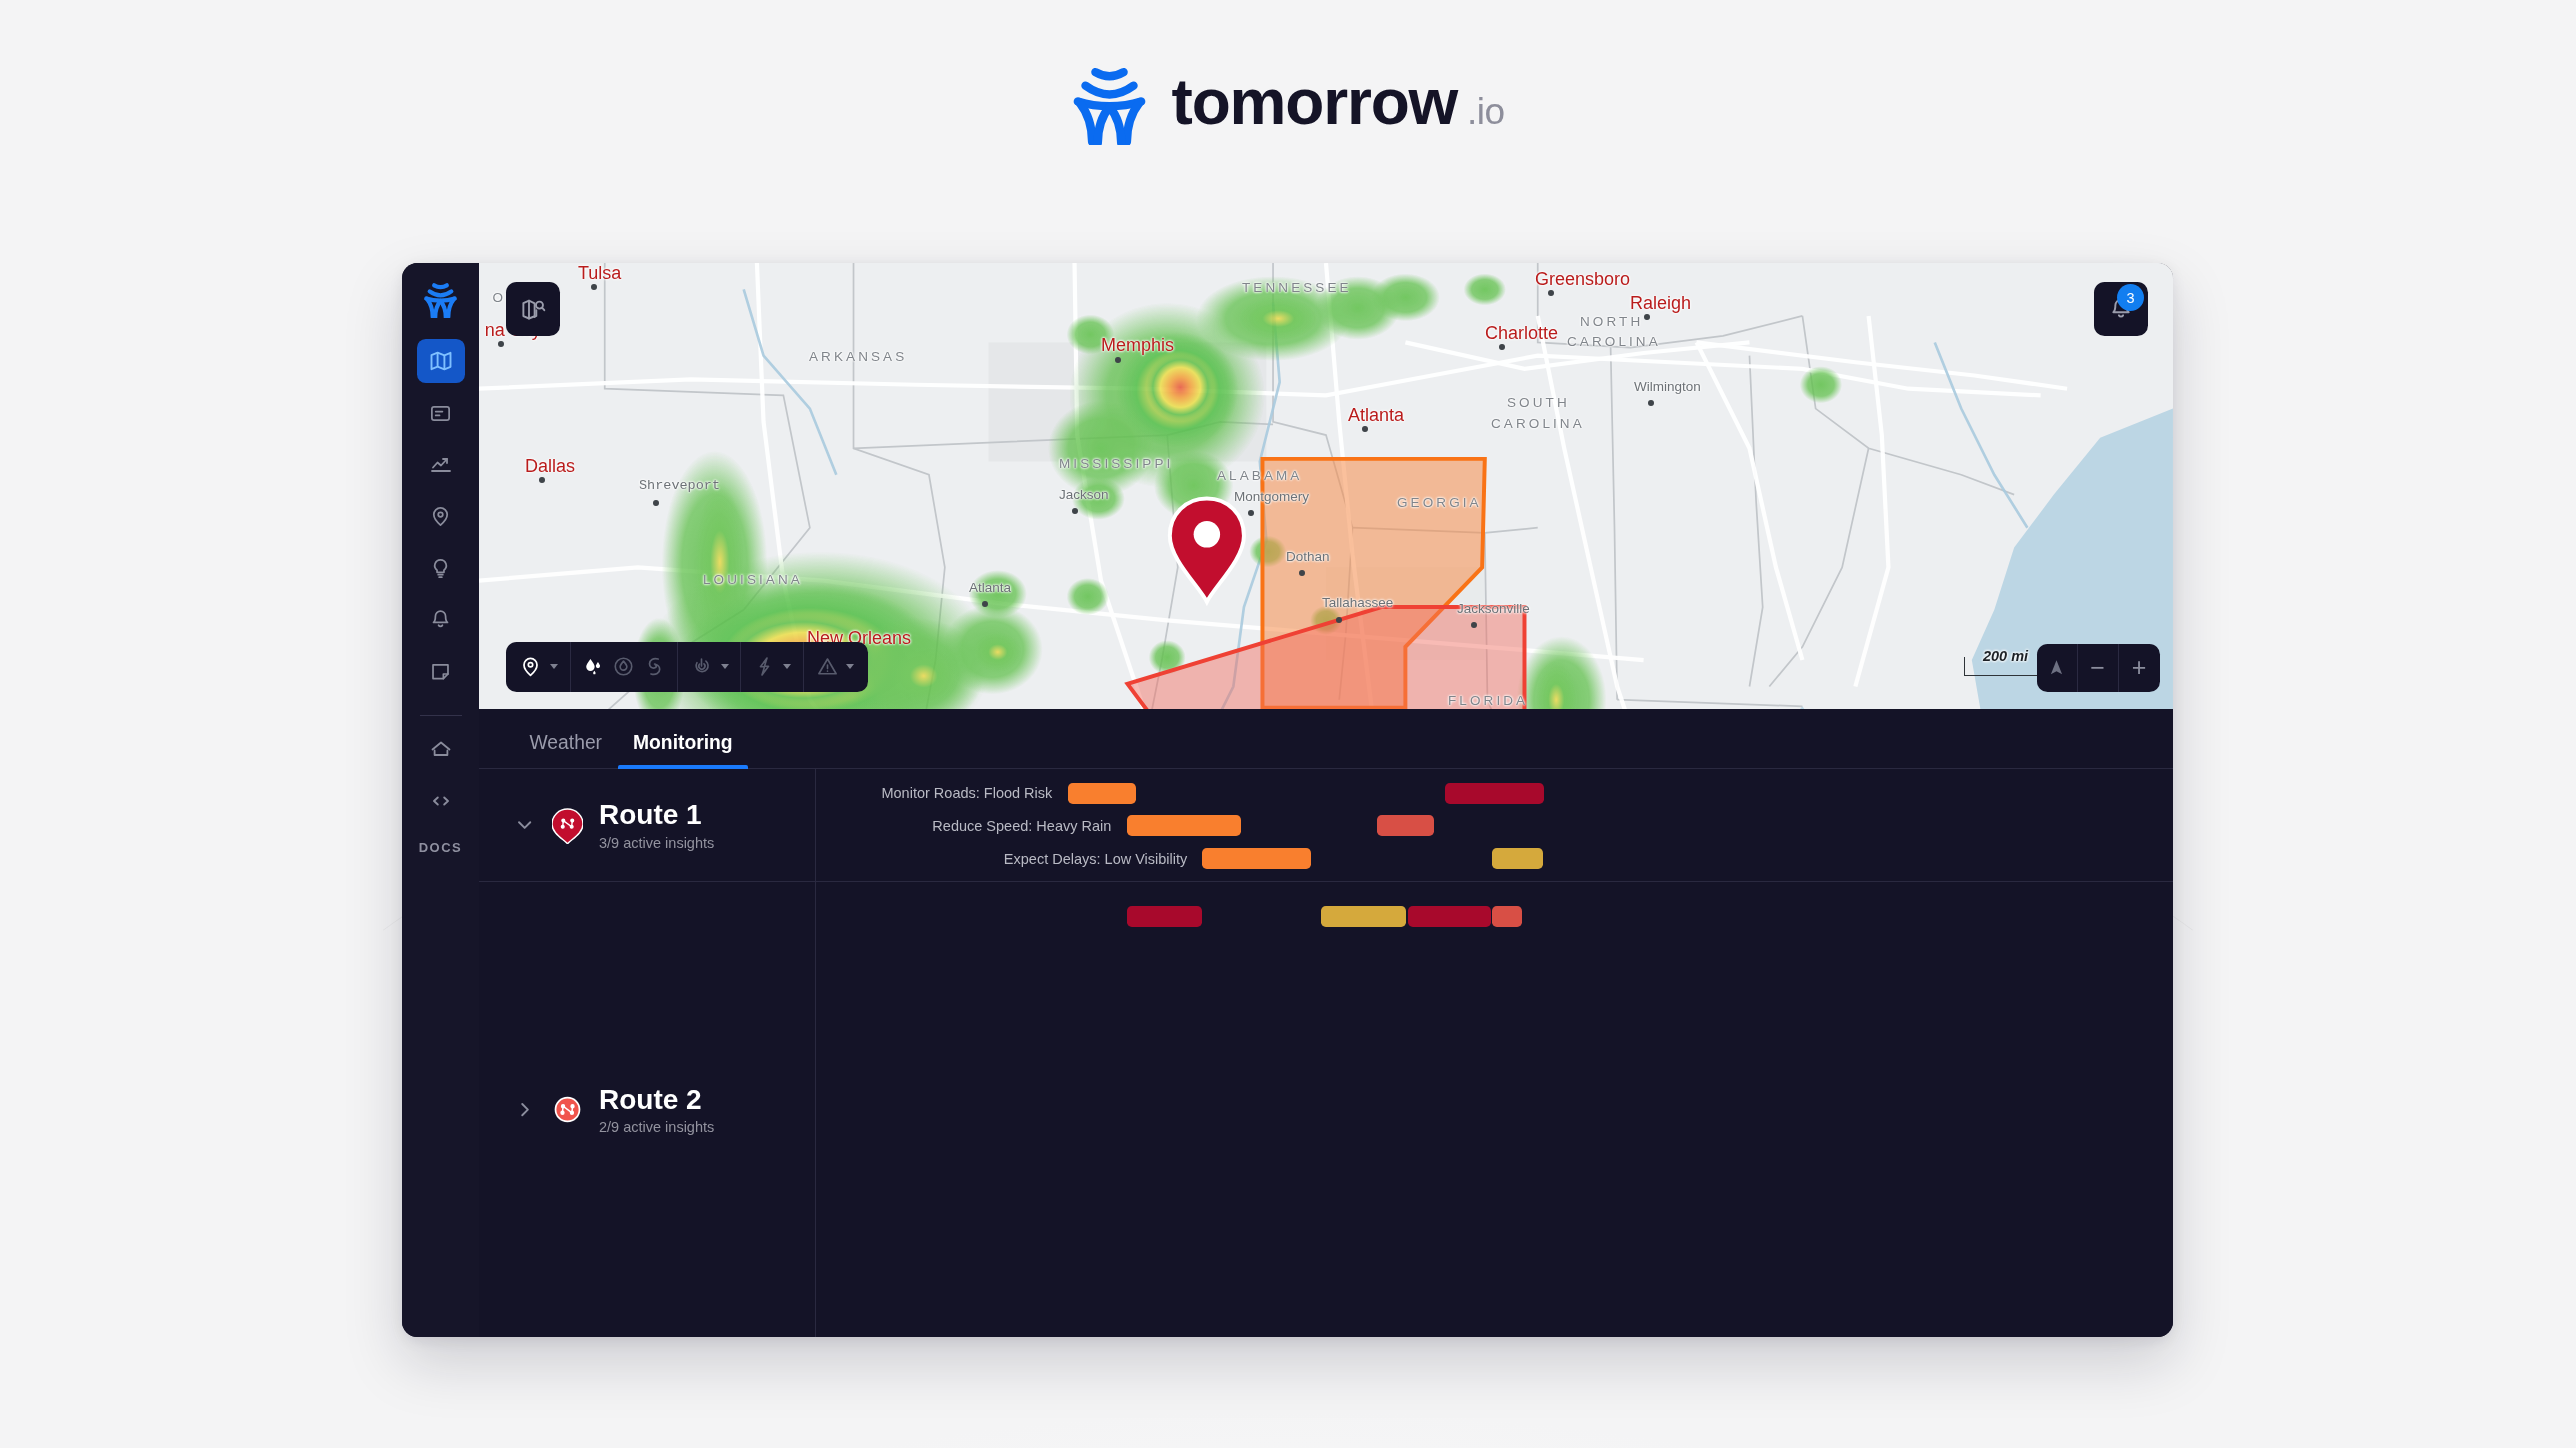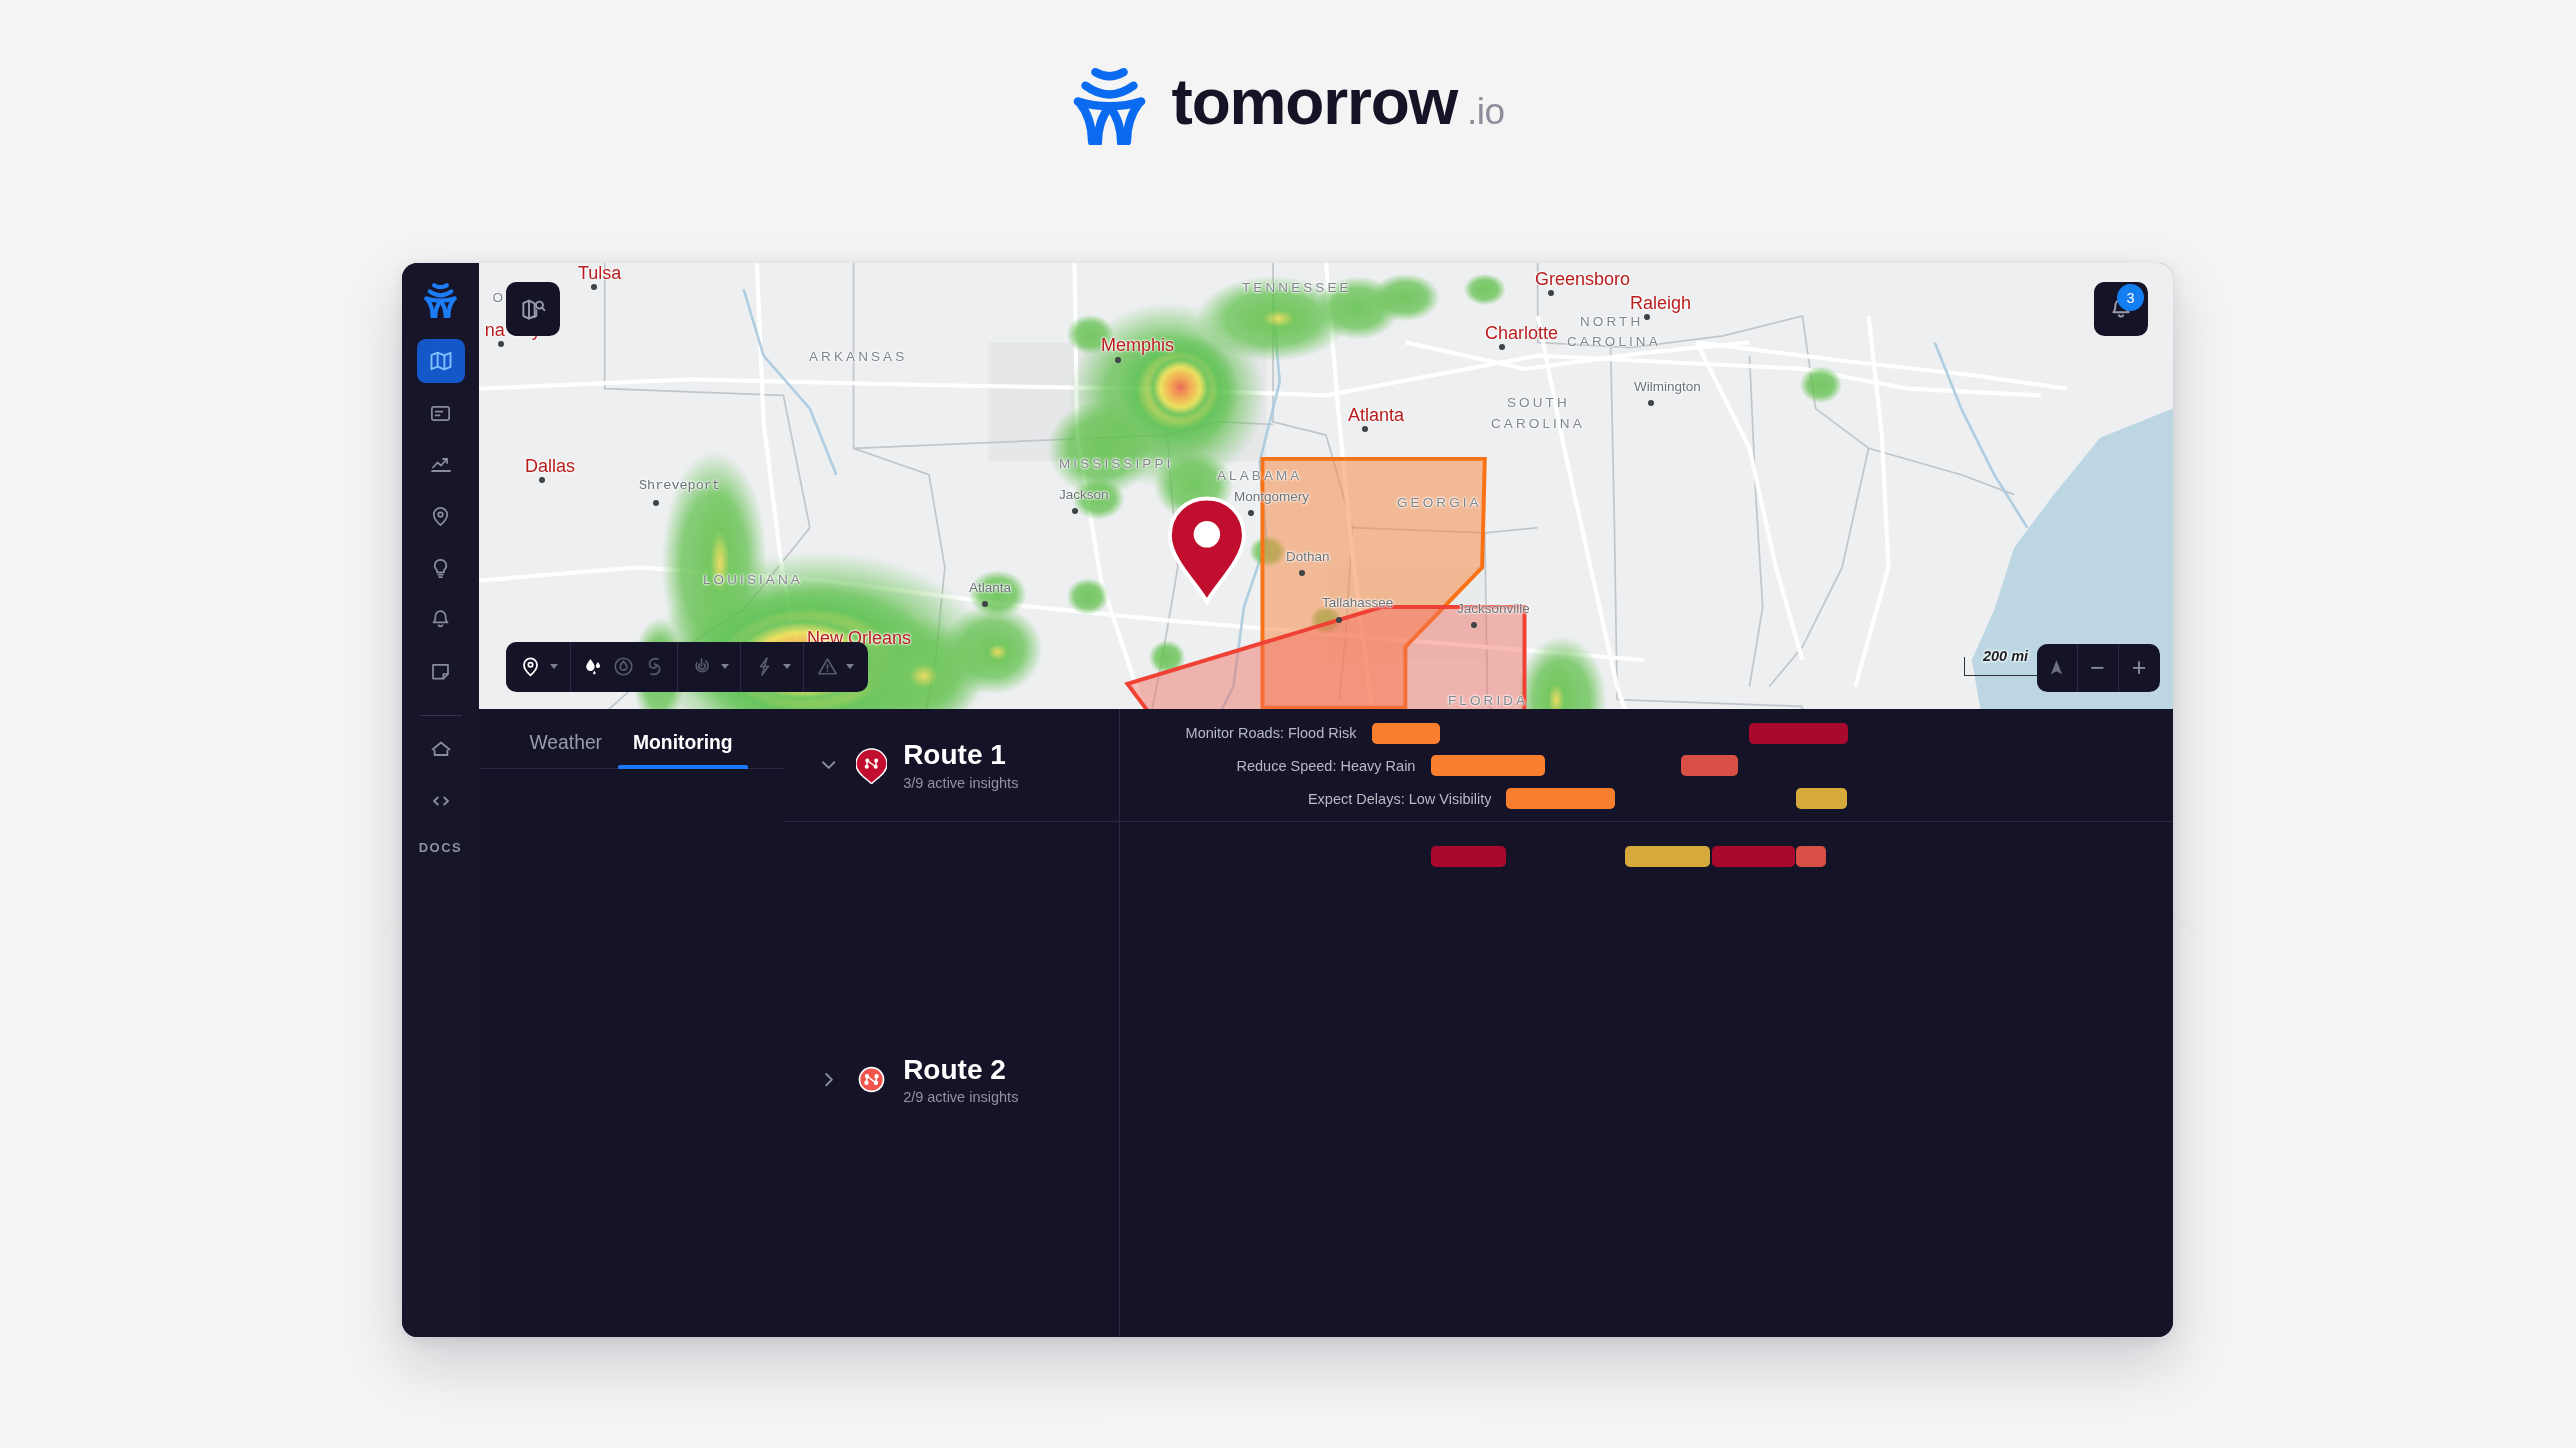--- a/index.html
+++ b/index.html
@@ -137,21 +137,21 @@
     position: absolute; right: 13.5px; bottom: 17.4px;
     height: 48px; background: #141327; border-radius: 10.6px; display: flex;
   }
   .zoom-btn {
     width: 41px; display: flex; align-items: center; justify-content: center;
     color: #8b8d9d; font-size: 25px; cursor: pointer; border-right: 1px solid #2b2a42;
   }
   .zoom-btn:last-child { border-right: none; }
 
   
-  .panel { flex: 1; background: #141327; display: flex; flex-direction: row; min-height: 0; }
+  .panel { flex: 1; background: #141327; display: flex; flex-direction: column; min-height: 0; }
   .tabs { display: flex; align-items: flex-end; padding: 0 35px; height: 60px; border-bottom: 1px solid #2a2940; }
   .tab {
     font-size: 19.3px; color: #9a9bab; padding: 0 15.5px 14.5px; cursor: pointer;
     position: relative; font-weight: 400;
   }
   .tab.active { color: #ffffff; font-weight: 600; }
   .tab.active::after {
     content: ""; position: absolute; left: 0; right: 0; bottom: -1px;
     height: 3.9px; background: #1a7afb; border-radius: 1.9px 1.9px 0 0;
   }

